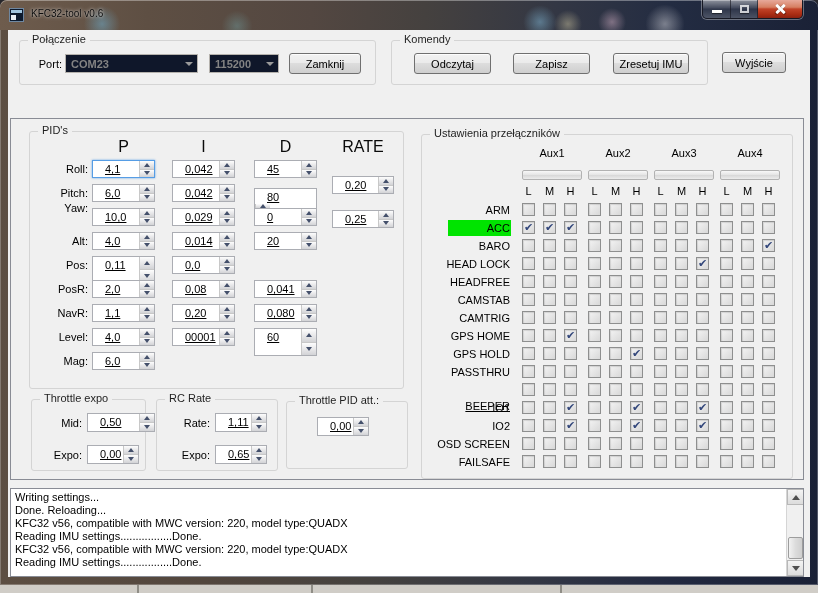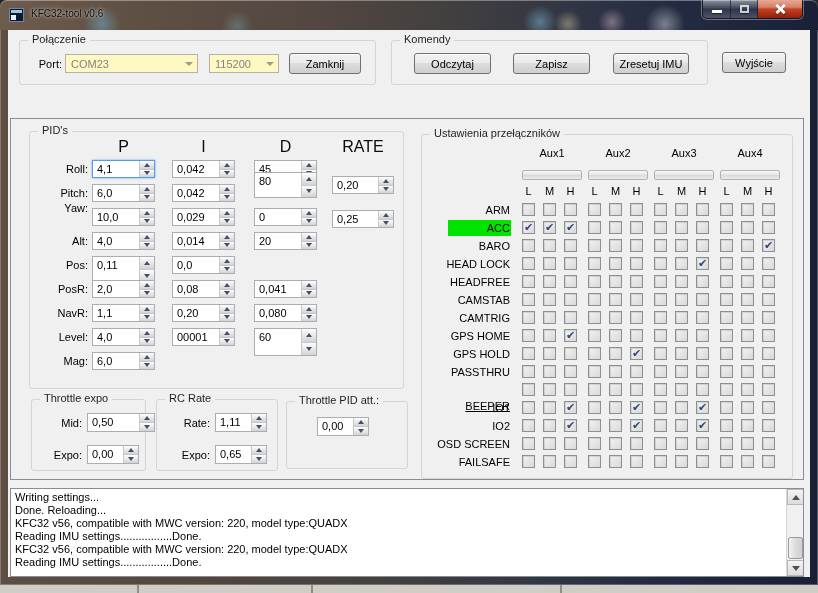--- a/index.html
+++ b/index.html
@@ -53,29 +53,29 @@
   .below-strip i { position:absolute; top:0; width:2px; height:8px; background:#8f8d86; }
 
   
   .group { position:absolute; border:1px solid #d4d4d4; border-radius:3px; }
   .group-label { position:absolute; top:-8px; left:8px; background:#f0f0f0; padding:0 4px;
     font-size:11px; color:#1e1e1e; white-space:nowrap; }
   .btn { position:absolute; border:1px solid #707070; border-radius:3px;
     background:linear-gradient(#f2f2f2 0%,#ebebeb 45%,#dddddd 50%,#cfcfcf 100%);
     box-shadow:inset 0 1px 0 rgba(255,255,255,.8);
     display:flex; align-items:center; justify-content:center; font-size:11px; color:#000; cursor:default; }
-  .combo { position:absolute; border:1px solid #b5b2ad; background:#fef9c3; display:flex; align-items:center; }
+  .combo { position:absolute; border:1px solid #b5b2ad; background:#0f172a; display:flex; align-items:center;font-weight:bold; }
   .combo .combo-text { flex:1; padding-left:5px; font-size:11px; color:#838383; }
   .combo .combo-arrow { width:17px; height:100%; display:flex; align-items:center; justify-content:center; }
   .combo .combo-arrow i { width:0; height:0; border-left:4px solid transparent; border-right:4px solid transparent;
     border-top:4px solid #9a9a9a; }
 
   .sp { position:absolute; border:1px solid #abadb3; background:#fff; display:flex; }
   .sp.focused { border-color:#569de5; box-shadow:0 0 2px rgba(86,157,229,.9); }
-  .sp .sp-val { flex:1; font-size:11px; padding:2px 0 0 4px; color:#000; }
+  .sp .sp-val { flex:1; font-size:11px; padding:2px 0 0 12px; color:#000;text-decoration:underline; }
   .sp .sp-btns { width:15px; display:flex; flex-direction:column; border-left:1px solid #c8c8c8; }
   .sp .sp-btn { flex:1; display:flex; align-items:center; justify-content:center;
     background:linear-gradient(#fdfdfd,#e4e4e6 60%,#d2d3d6); }
   .sp .sp-btn + .sp-btn { border-top:1px solid #c8c8c8; }
   .arr-up { width:0; height:0; border-left:3px solid transparent; border-right:3px solid transparent;
     border-bottom:4px solid #44506b; }
   .arr-down { width:0; height:0; border-left:3px solid transparent; border-right:3px solid transparent;
     border-top:4px solid #44506b; }
 
   
@@ -223,21 +223,21 @@
             <div class="sp-val">0,042</div>
             <div class="sp-btns">
               <div class="sp-btn">
                 <i class="arr-up"></i>
               </div>
               <div class="sp-btn">
                 <i class="arr-down"></i>
               </div>
             </div>
           </div>
-          <div class="sp" style="left: 224px; top: 40px; width: 63px; height: 26px;">
+          <div class="sp" style="left: 224px; top: 56px; width: 63px; height: 26px; flex-direction: column;">
             <div class="sp-val">80</div>
             <div class="sp-btns">
               <div class="sp-btn">
                 <i class="arr-up"></i>
               </div>
               <div class="sp-btn">
                 <i class="arr-down"></i>
               </div>
             </div>
           </div>

